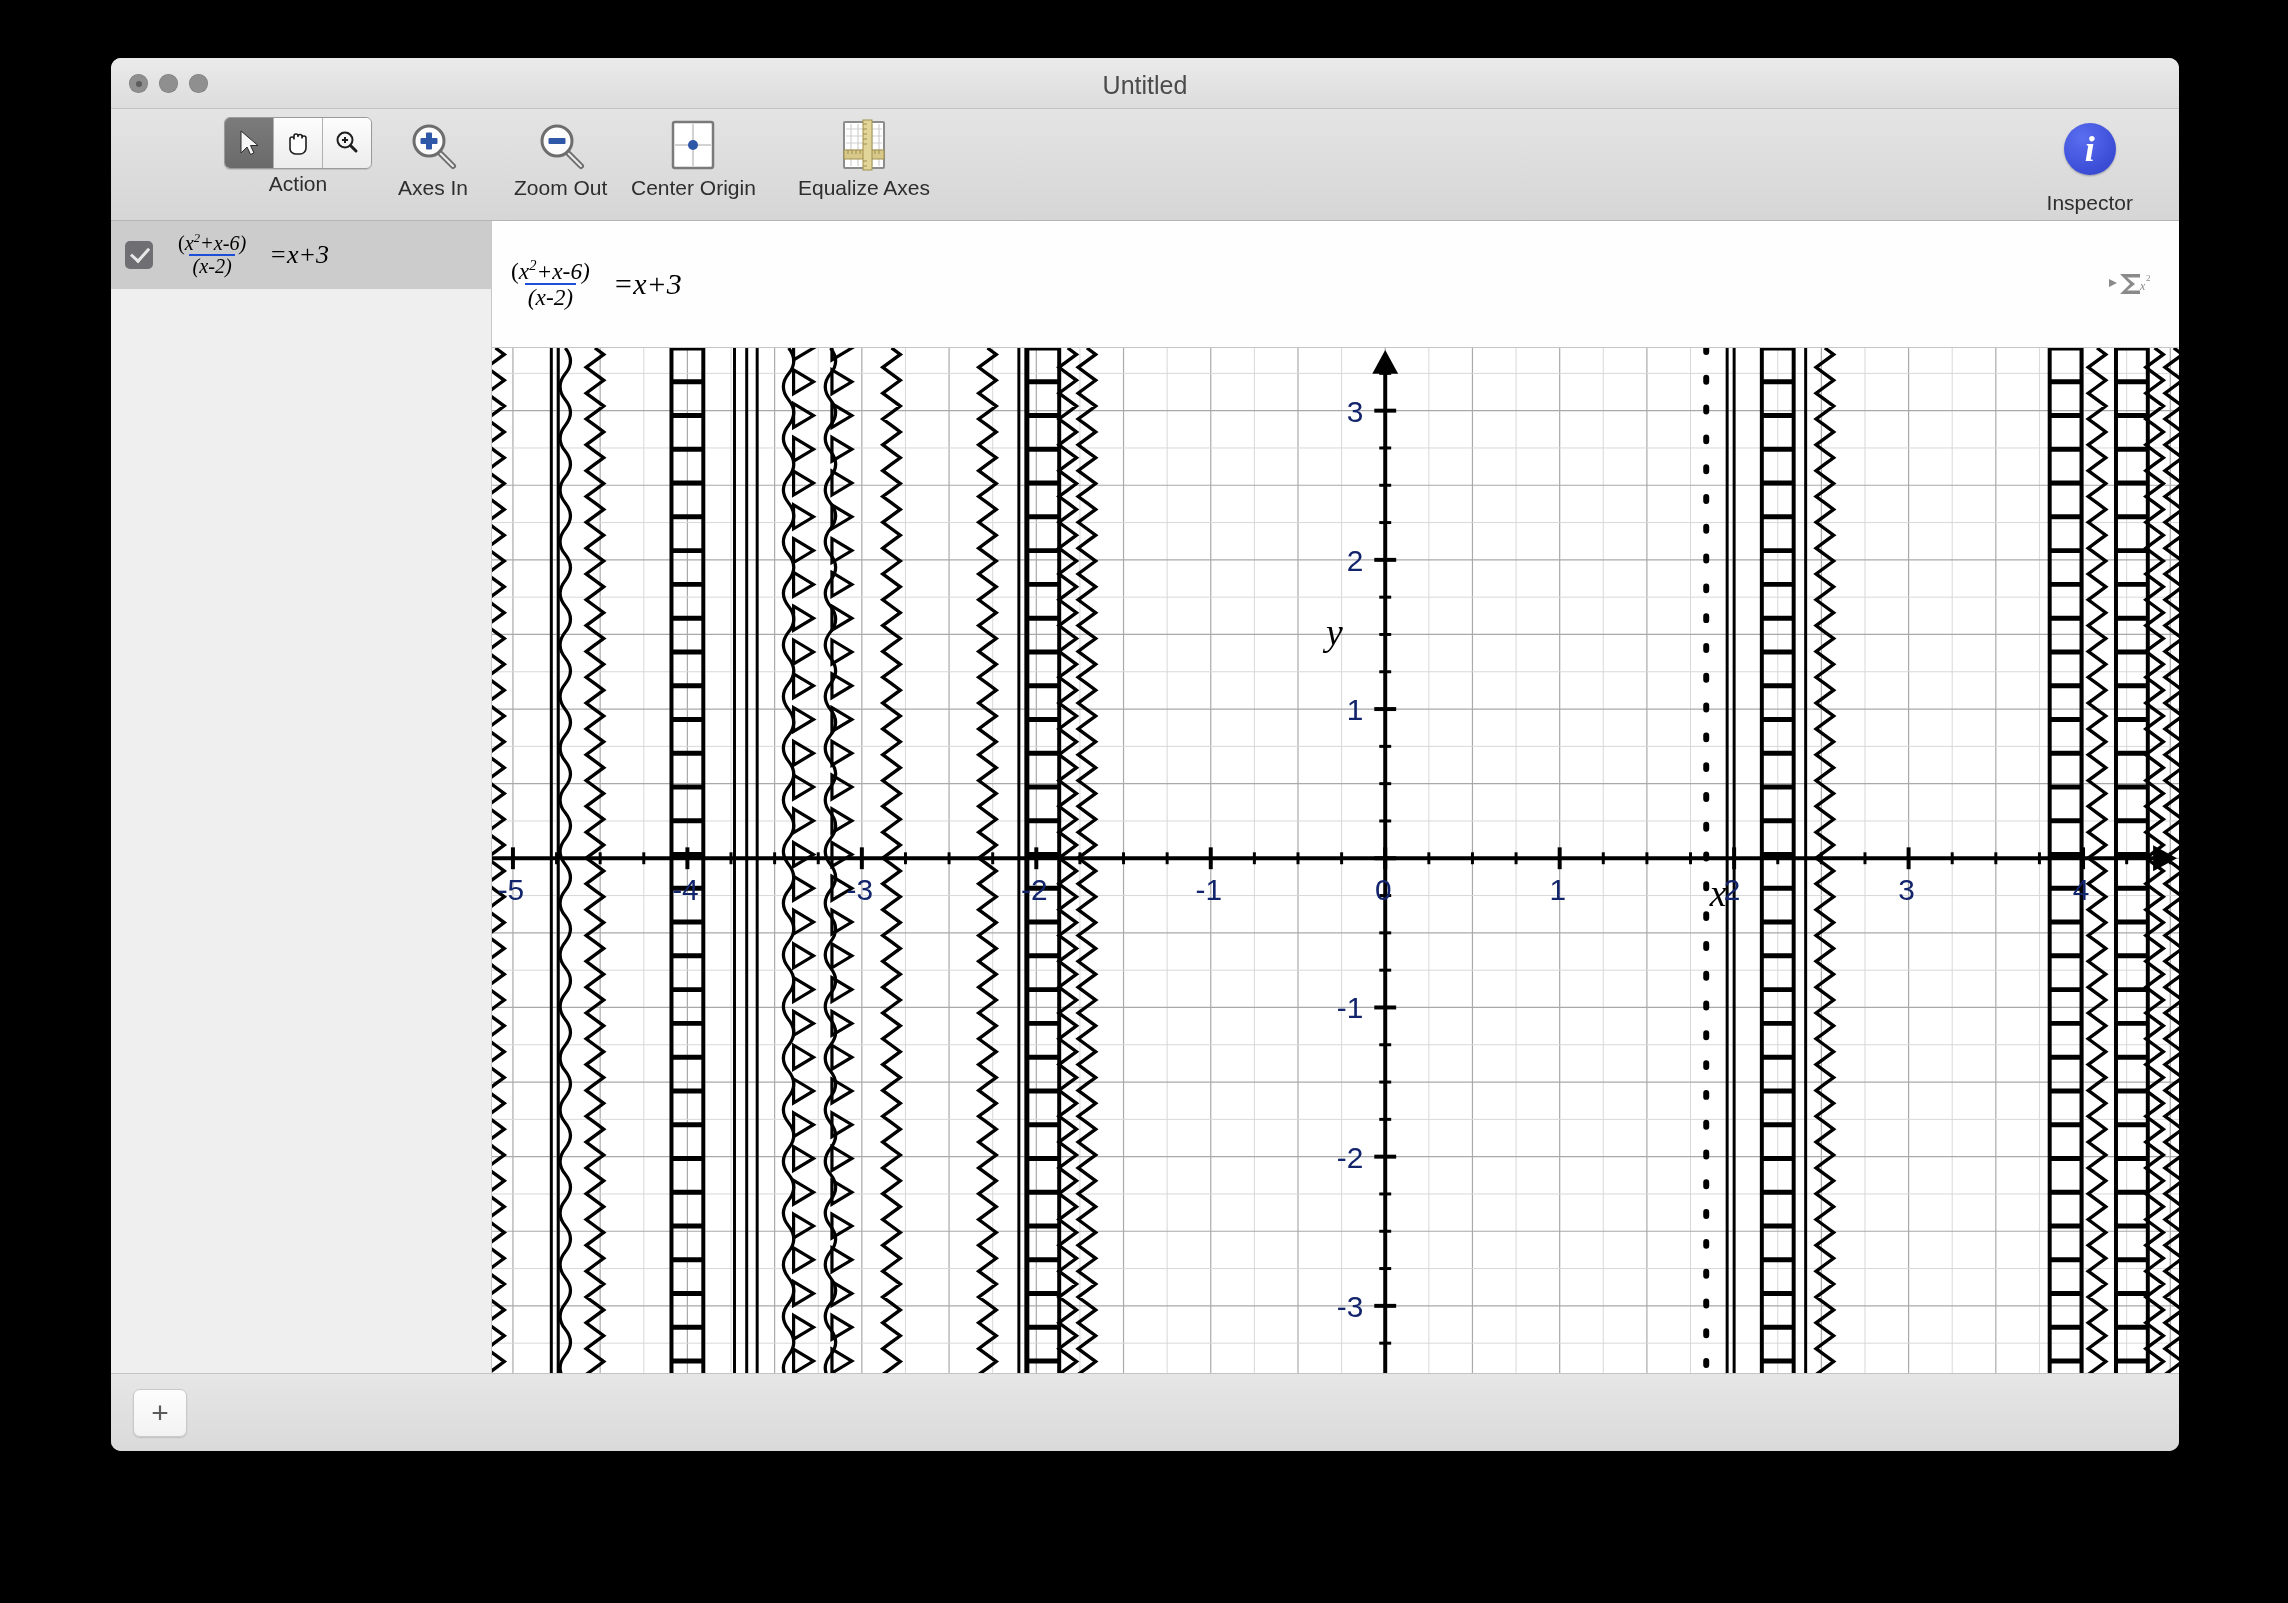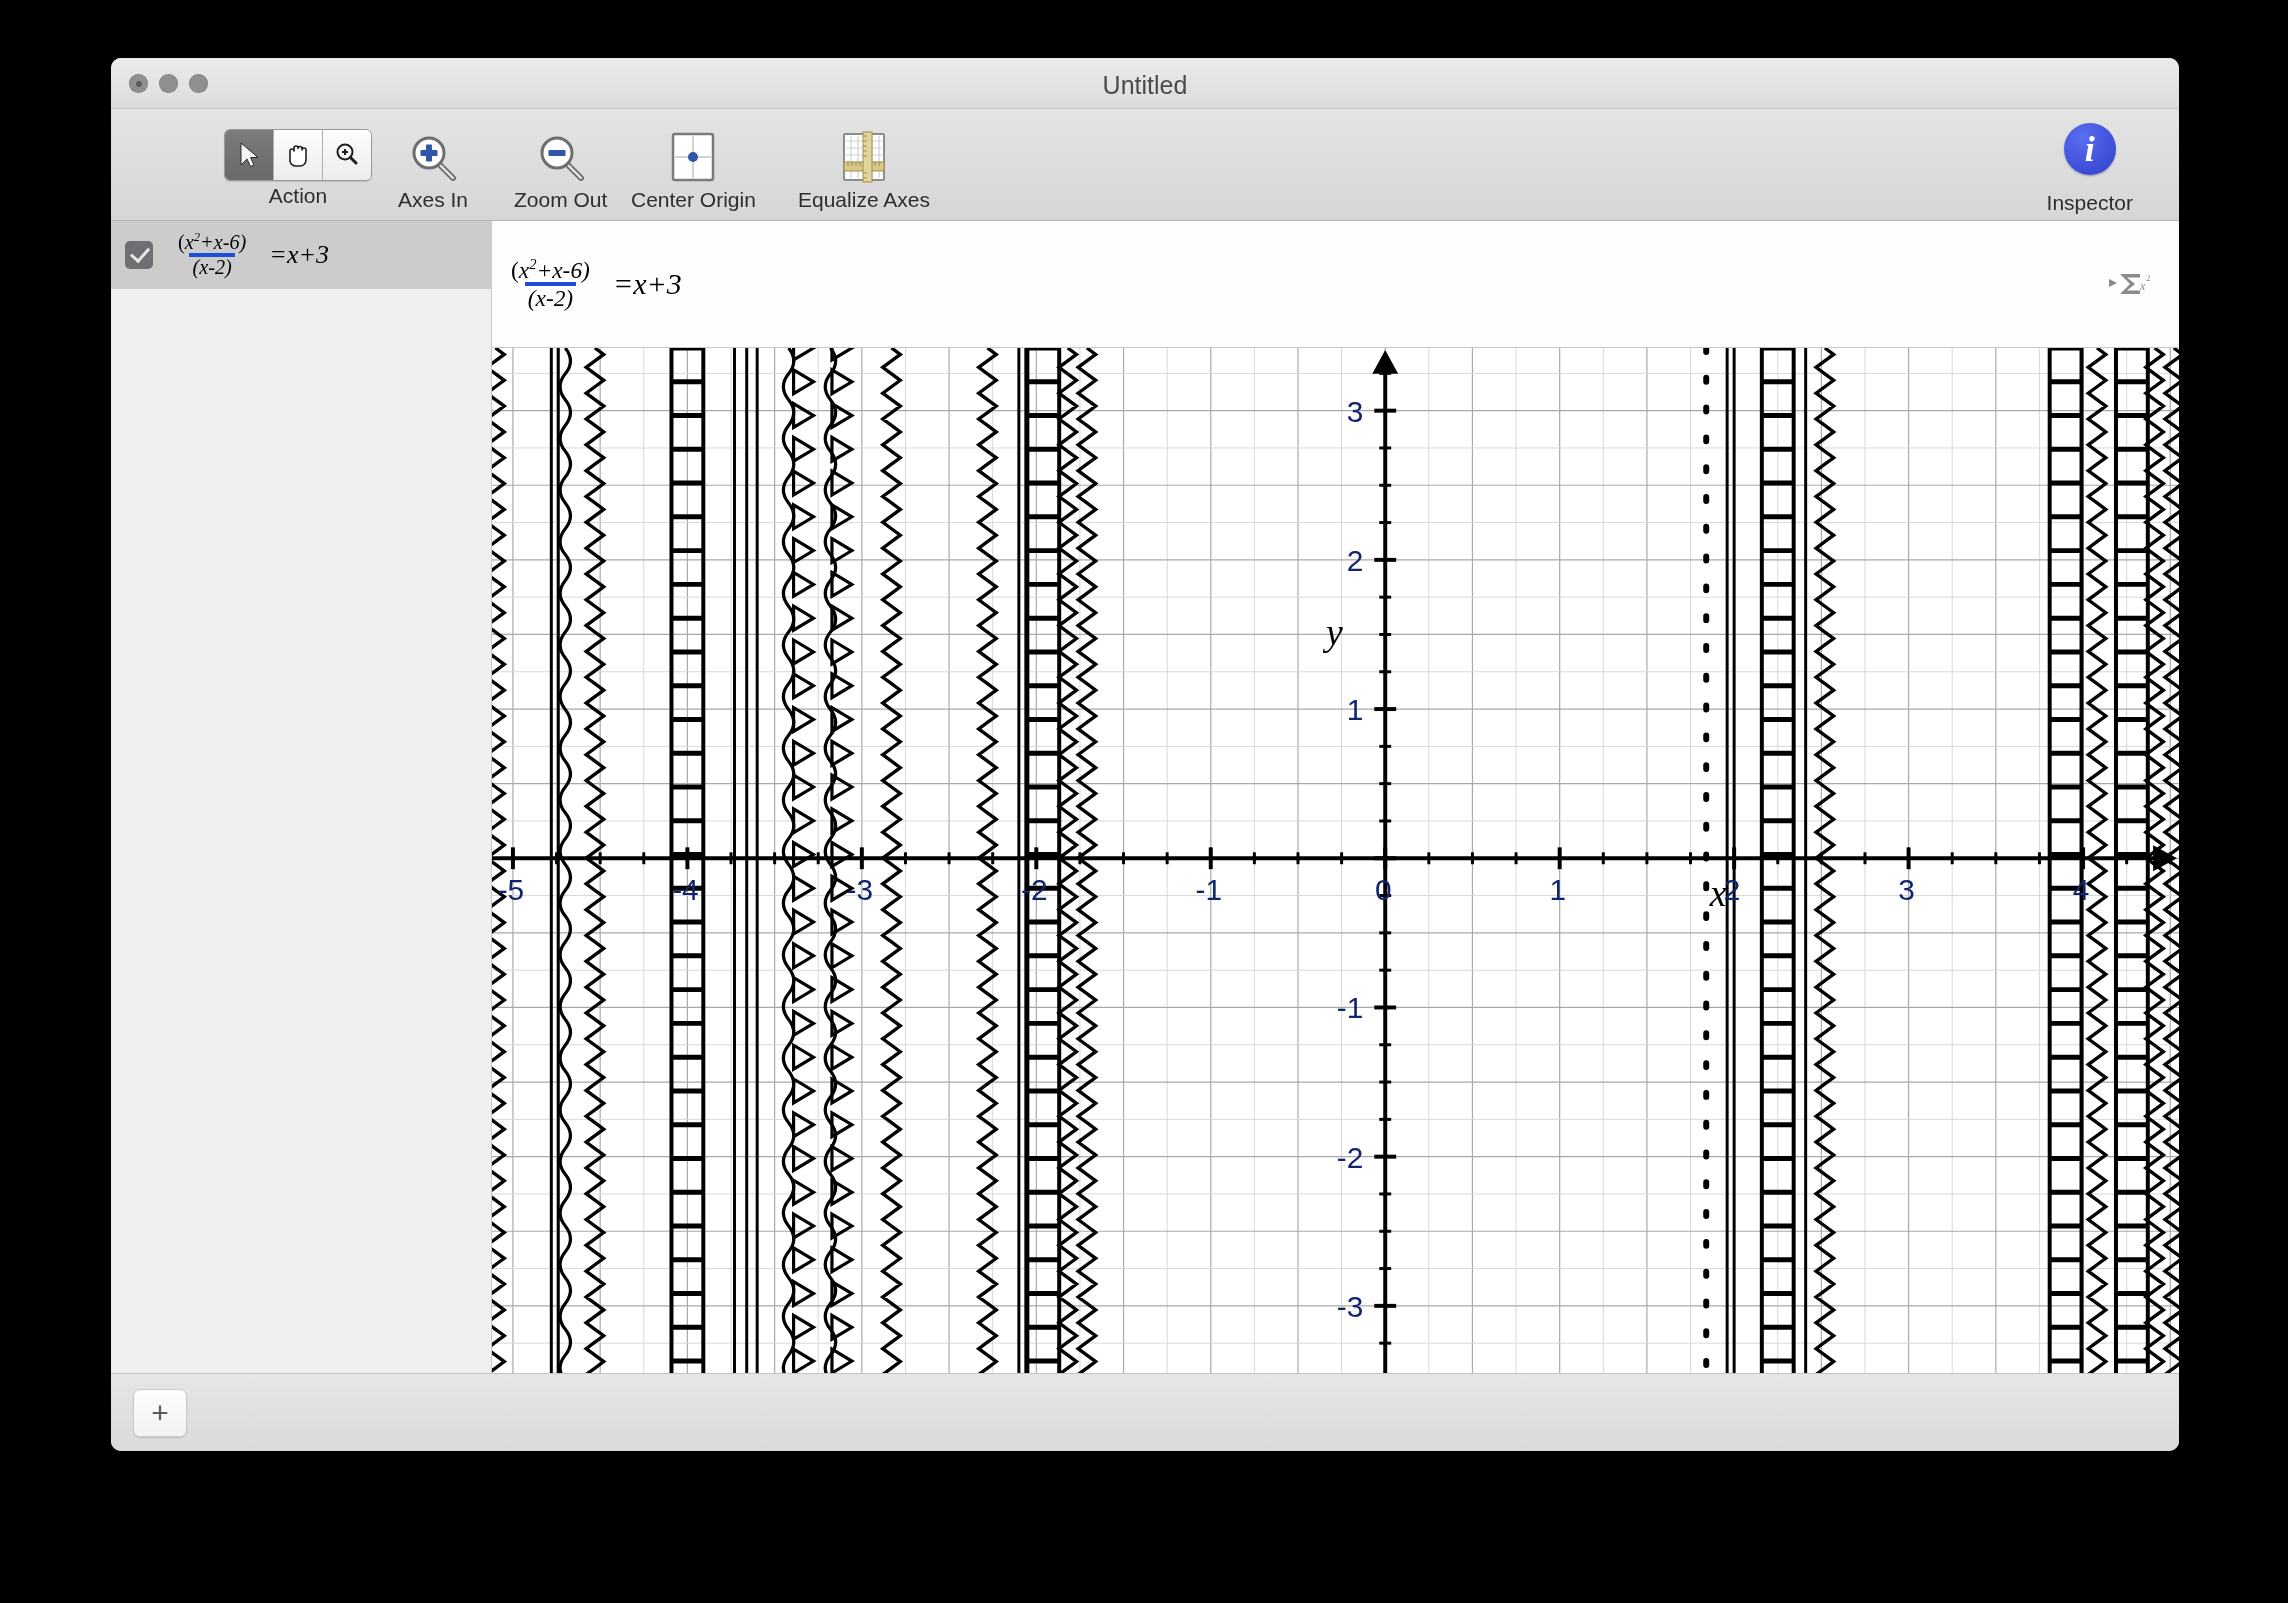--- a/index.html
+++ b/index.html
@@ -63,21 +63,20 @@
     border-bottom: 1px solid #b4b4b4;
     position: relative;
     flex: 0 0 auto;
   }
   .tb-group {
     position: absolute;
     top: 8px;
     display: flex;
     flex-direction: column;
     align-items: center;
-    margin-top: 12px;
   }
   .tb-label {
     font-size: 21px;
     color: #2e2e2e;
     margin-top: 3px;
     white-space: nowrap;
   }
 
   
   #seg {
@@ -166,21 +165,21 @@
     gap: 20px;
   }
   .frac {
     display: inline-flex;
     flex-direction: column;
     align-items: center;
     vertical-align: middle;
     line-height: 1.05;
   }
   .frac .num { padding: 0 3px; }
-  .frac .den { padding: 0 3px; border-top: 4px solid #1d4ed8; font-family: Liberation Serif, serif; }
+  .frac .den { padding: 0 3px; border-top: 2px solid #1d4ed8; font-family: Liberation Serif, serif; }
   .it { font-style: italic; }
   sup.exp { font-size: 0.62em; vertical-align: super; font-style: italic; }
 
   #sidebar-eq { margin-left: 22px; font-size: 26px; }
   #sidebar-eq .frac { font-size: 0.78em; }
 
   
   #main {
     flex: 1 1 auto;
     display: flex;

